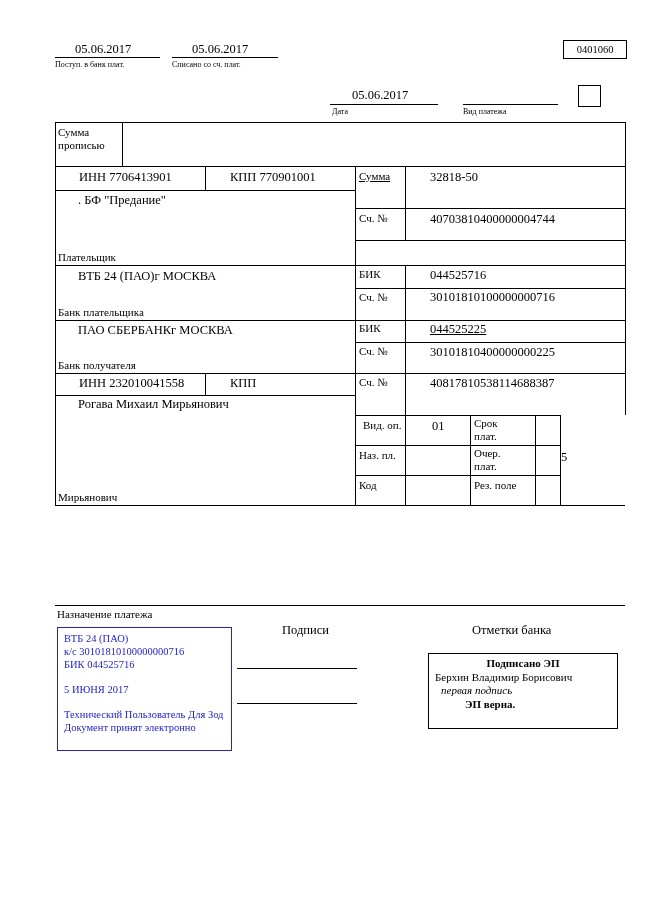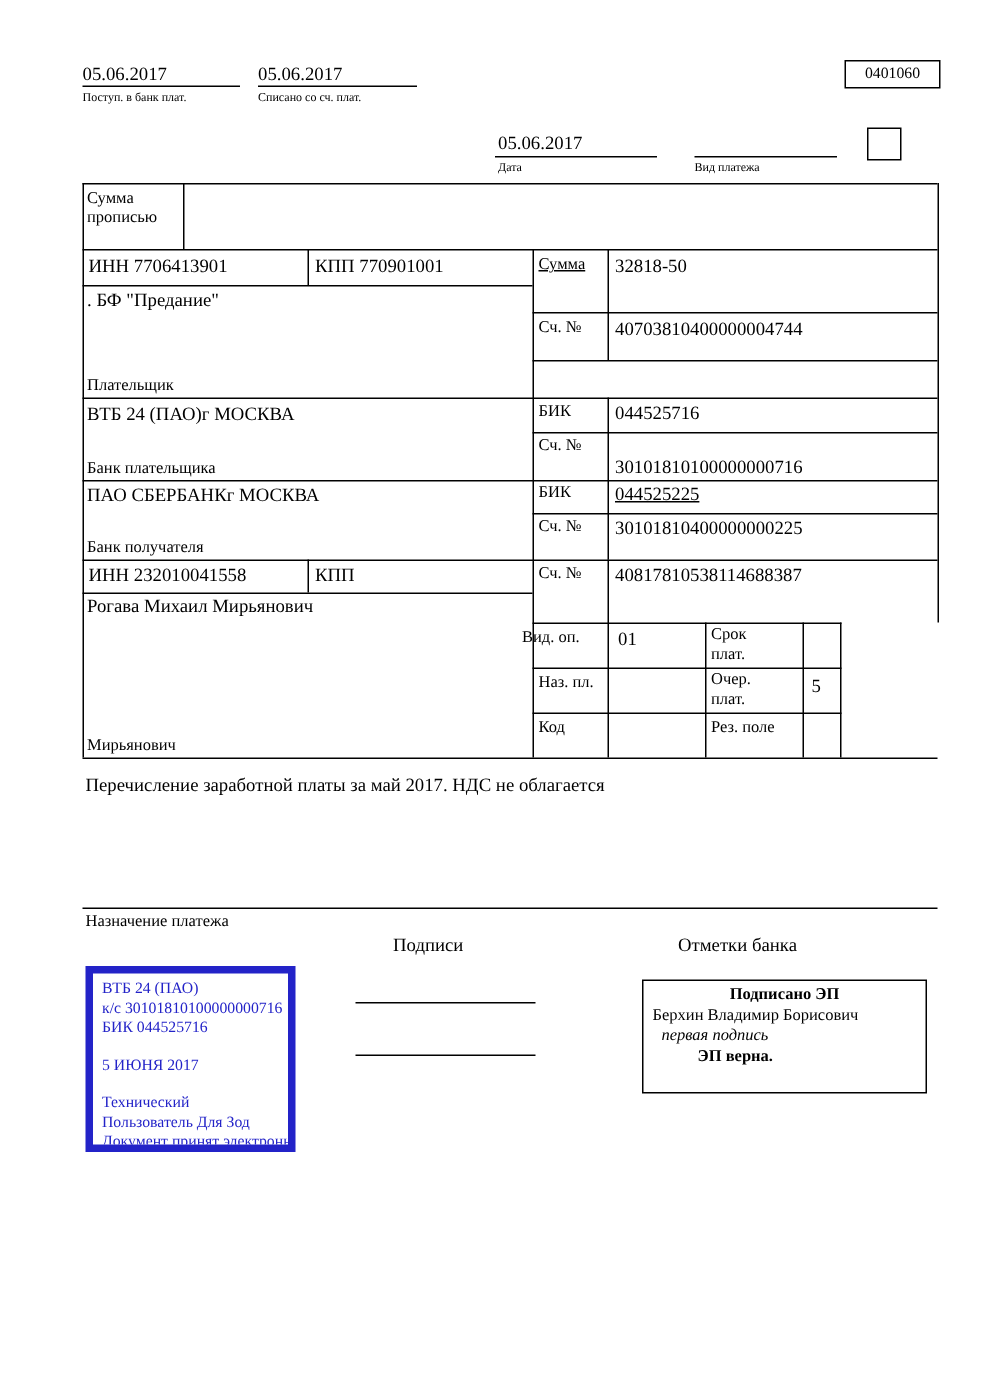--- a/index.html
+++ b/index.html
@@ -2,28 +2,28 @@
 <html><head>
 <meta charset="utf-8">
 <style>
   html,body{margin:0;padding:0;}
   body{background:#ffffff;}
   .page{position:relative;width:660px;height:919px;background:#ffffff;font-family:"Liberation Serif",serif;color:#000;overflow:hidden;}
   .t{position:absolute;line-height:1.15;white-space:nowrap;}
   .wrap{white-space:normal;}
   .fs8{font-size:8px;}
   .fs11{font-size:11px;}
-  .fs12{font-size:12.5px;}
+  .fs12{font-size:12.5px;margin-left:20px;}
   .b{font-weight:bold;}
   .i{font-style:italic;}
   .hl{position:absolute;height:1px;background:#000;}
   .vl{position:absolute;width:1px;background:#000;}
   .box{position:absolute;border:1px solid #000;box-sizing:border-box;}
   .codebox{text-align:center;font-size:10.5px;line-height:17px;}
-  .stamp{position:absolute;left:57px;top:627px;width:140px;height:124px;border:5px solid #a21caf;color:#2323c8;font-size:10.5px;line-height:13px;padding:4px 6px;box-sizing:border-box;overflow:hidden;margin-top:17px;}
+  .stamp{position:absolute;left:57px;top:627px;width:175px;height:124px;border:1px solid #a21caf;color:#2323c8;font-size:10.5px;line-height:13px;padding:4px 6px;box-sizing:border-box;overflow:hidden;}
   .stamp div{white-space:nowrap;}
   .marks{position:absolute;left:428px;top:653px;width:190px;height:76px;border:1px solid #000;font-size:11px;line-height:13.5px;padding:3px 6px;box-sizing:border-box;}
 </style>
 </head>
 <body>
 
 <div class="page">
 
   <div class="t fs12" style="left:55px;top:42px;">05.06.2017</div>
   <div class="t fs12" style="left:172px;top:42px;">05.06.2017</div>
@@ -45,46 +45,45 @@
   <div class="t fs11" style="left:359px;top:170px;text-decoration:underline;">Сумма</div>
   <div class="t fs12" style="left:410px;top:170px;">32818-50</div>
   <div class="t fs11" style="left:359px;top:212px;">Сч. №</div>
   <div class="t fs12" style="left:410px;top:212px;">40703810400000004744</div>
 
   <div class="t fs12" style="left:58px;top:269px;">ВТБ 24 (ПАО)г МОСКВА</div>
   <div class="t fs11" style="left:58px;top:306px;">Банк плательщика</div>
   <div class="t fs11" style="left:359px;top:268px;">БИК</div>
   <div class="t fs12" style="left:410px;top:268px;">044525716</div>
   <div class="t fs11" style="left:359px;top:291px;">Сч. №</div>
-  <div class="t fs12" style="left:410px;top:304px;">30101810100000000716</div>
+  <div class="t fs12" style="left:410px;top:290px;">30101810100000000716</div>
 
   <div class="t fs12" style="left:58px;top:323px;">ПАО СБЕРБАНКг МОСКВА</div>
   <div class="t fs11" style="left:58px;top:359px;">Банк получателя</div>
   <div class="t fs11" style="left:359px;top:322px;">БИК</div>
   <div class="t fs12" style="left:410px;top:322px;text-decoration:underline;">044525225</div>
   <div class="t fs11" style="left:359px;top:345px;">Сч. №</div>
   <div class="t fs12" style="left:410px;top:345px;">30101810400000000225</div>
 
   <div class="t fs12" style="left:59px;top:376px;">ИНН 232010041558</div>
   <div class="t fs12" style="left:210px;top:376px;">КПП</div>
   <div class="t fs11" style="left:359px;top:376px;">Сч. №</div>
   <div class="t fs12" style="left:410px;top:376px;">40817810538114688387</div>
   <div class="t fs12" style="left:58px;top:397px;">Рогава Михаил Мирьянович</div>
   <div class="t fs11" style="left:58px;top:491px;">Мирьянович</div>
 
-  <div class="t fs11" style="left:348px;top:419px;">Вид. оп.</div>
+  <div class="t fs11" style="left:363px;top:419px;">Вид. оп.</div>
   <div class="t fs12" style="left:412px;top:419px;">01</div>
   <div class="t fs11 wrap" style="left:474px;top:417px;width:48px;">Срок плат.</div>
   <div class="t fs11" style="left:359px;top:449px;">Наз. пл.</div>
   <div class="t fs11 wrap" style="left:474px;top:447px;width:48px;">Очер. плат.</div>
   <div class="t fs12" style="left:541px;top:450px;">5</div>
   <div class="t fs11" style="left:359px;top:479px;">Код</div>
   <div class="t fs11" style="left:474px;top:479px;">Рез. поле</div>
 
-  <div class="t fs12" style="left:57px;top:516px;">Перечисление заработной платы за май 2017. НДС не облагается</div>
   <div class="t fs11" style="left:57px;top:608px;">Назначение платежа</div>
 
   <div class="t fs12" style="left:262px;top:623px;">Подписи</div>
   <div class="t fs12" style="left:452px;top:623px;">Отметки банка</div>
 
   <div class="stamp" style="color: rgb(35, 35, 200); border-color: rgb(35, 35, 200);">
     <div>ВТБ 24 (ПАО)</div>
     <div>к/с 30101810100000000716</div>
     <div>БИК 044525716</div>
     <div style="margin-top:12px;">5 ИЮНЯ 2017</div>

